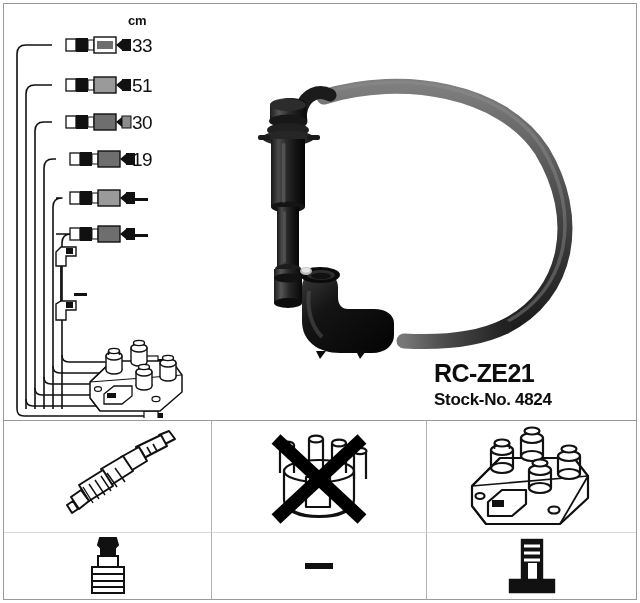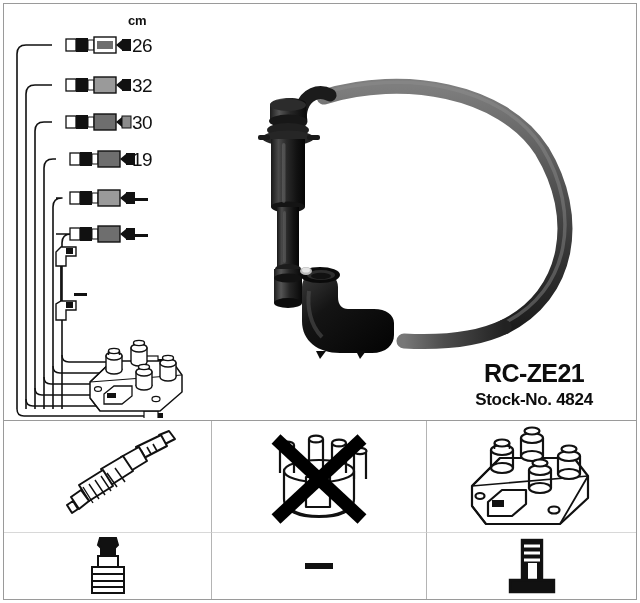--- a/index.html
+++ b/index.html
@@ -71,21 +71,21 @@
   
   #photo {
     position: absolute;
     left: 248px; top: 55px;
   }
   
   .partno {
     position: absolute;
     left: 430px; top: 356px;
     width: 200px;
-    text-align: center;
+    text-align: left;
   }
   .partno .code {
     font-size: 25px;
     font-weight: bold;
     color: #0d0d0d;
     letter-spacing: -0.6px;
     line-height: 27px;
     white-space: nowrap;
   }
   .partno .stock {
@@ -279,22 +279,22 @@
         <rect x="23" y="51" width="9" height="5" fill="#111111"></rect>
 
         <ellipse cx="14" cy="47" rx="3.5" ry="2.4" fill="#ffffff" stroke="#111111" stroke-width="1.2"></ellipse>
         <ellipse cx="72" cy="57" rx="4" ry="2.6" fill="#ffffff" stroke="#111111" stroke-width="1.2"></ellipse>
       </g>
     </svg>
 
     <div class="cm-col">
       <div class="cm-head">cm</div>
     </div>
-    <div class="cm-val" style="left:128px; top:32px;">26</div>
-    <div class="cm-val" style="left:128px; top:72px;">32</div>
+    <div class="cm-val" style="left:128px; top:32px;">33</div>
+    <div class="cm-val" style="left:128px; top:72px;">51</div>
     <div class="cm-val" style="left:128px; top:109px;">30</div>
     <div class="cm-val" style="left:128px; top:146px;">19</div>
     <div class="cm-dash" style="left:130px; top:194px;"></div>
     <div class="cm-dash" style="left:130px; top:230px;"></div>
 
     <svg id="photo" width="370" height="300" viewBox="0 0 370 300">
       <defs>
         <linearGradient id="bootG" x1="0" y1="0" x2="1" y2="0">
           <stop offset="0%" stop-color="#181818"></stop>
           <stop offset="22%" stop-color="#4a4a4a"></stop>

